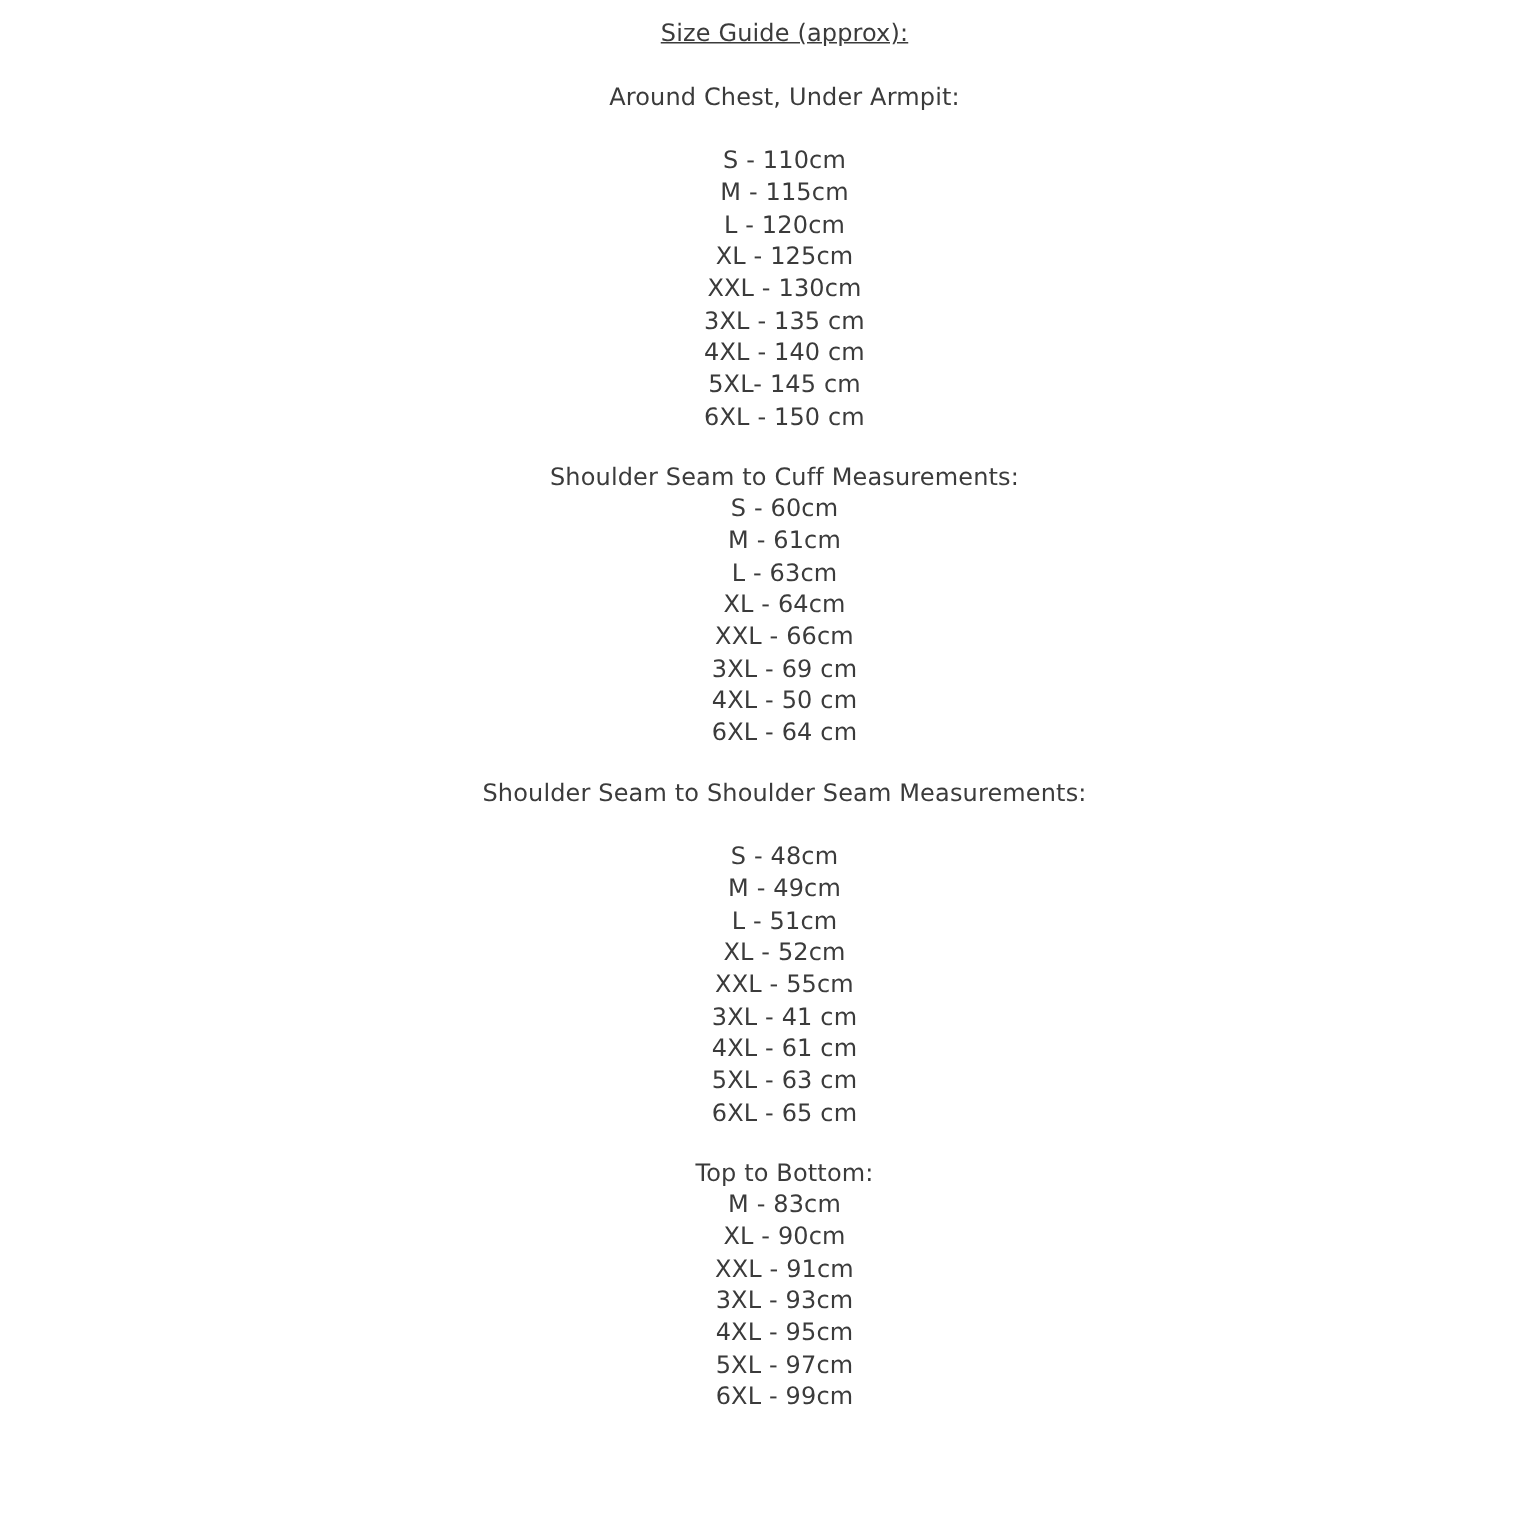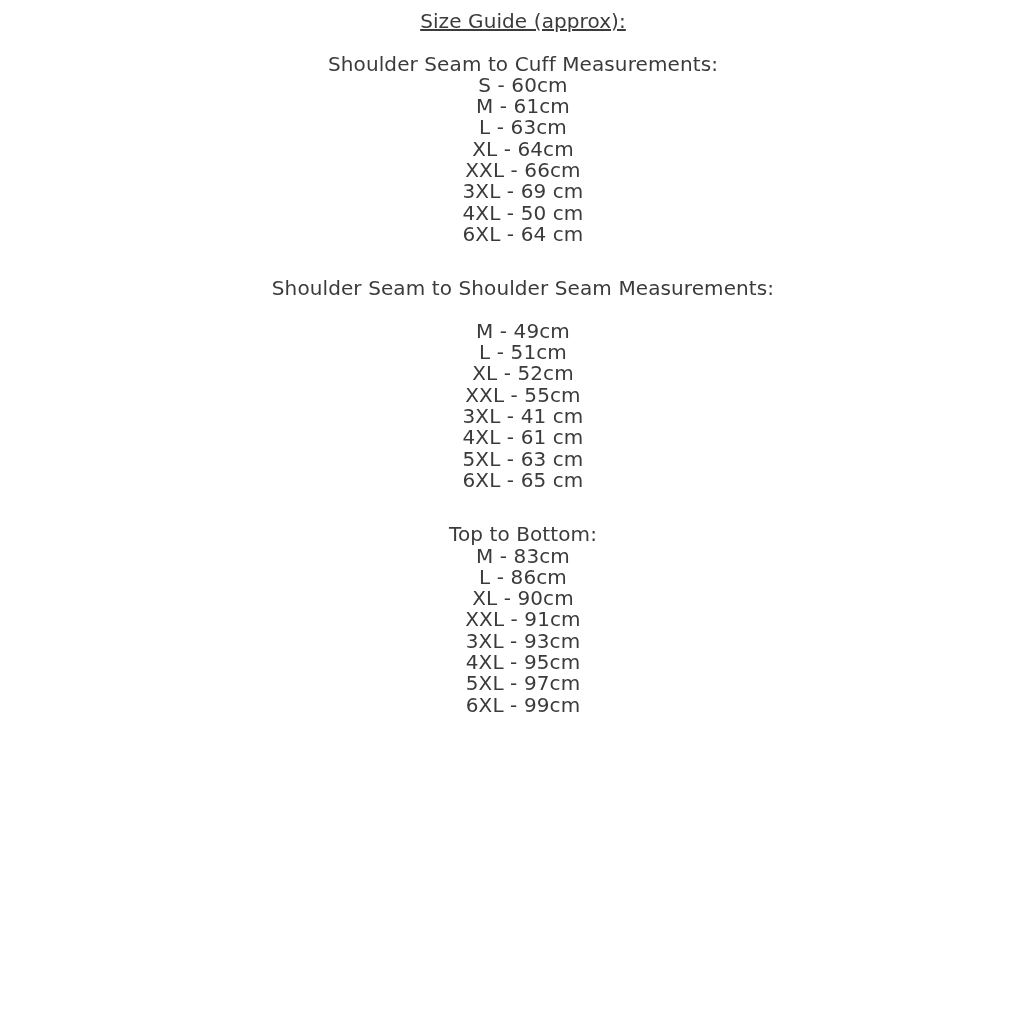--- a/index.html
+++ b/index.html
@@ -9,71 +9,83 @@
   }
   .page {
     width: 976px;
     height: 1024px;
     box-sizing: border-box;
     overflow: hidden;
     padding-top: 11px;
     padding-left: 70px; 
     text-align: center;
     font-family: "DejaVu Sans", "Liberation Sans", sans-serif;
-    font-size: 20px;
+    font-size: 16px;
     line-height: 21.3px;
     color: #3b3b3b;
     letter-spacing: 0.1px;
   }
   .title {
     text-decoration: underline;
     margin-bottom: 21.3px; 
   }
   .section + .section {
-    margin-top: 33px; 
+    margin-top: 19px; 
   }
   .heading.gap {
     margin-bottom: 21.3px; 
   }
   .row {
     white-space: pre;
   }
 </style>
 </head>
 <body>
 
 <div class="page">
   <div class="title">Size Guide (approx):</div>
   <div>
       <div class="section">
+        <div class="heading gap">Around Chest, Under Armpit:</div>
+        <div class="row">S - 110cm</div>
+        <div class="row">M - 115cm</div>
+        <div class="row">L - 120cm</div>
+        <div class="row">XL - 125cm</div>
+        <div class="row">XXL - 130cm</div>
+        <div class="row">3XL - 135 cm</div>
+        <div class="row">4XL - 140 cm</div>
+        <div class="row">5XL- 145 cm</div>
+        <div class="row">6XL - 150 cm</div>
+      </div>
+      <div class="section">
         <div class="heading">Shoulder Seam to Cuff Measurements:</div>
         <div class="row">S - 60cm</div>
         <div class="row">M - 61cm</div>
         <div class="row">L - 63cm</div>
         <div class="row">XL - 64cm</div>
         <div class="row">XXL - 66cm</div>
         <div class="row">3XL - 69 cm</div>
         <div class="row">4XL - 50 cm</div>
         <div class="row">6XL - 64 cm</div>
       </div>
       <div class="section">
         <div class="heading gap">Shoulder Seam to Shoulder Seam Measurements:</div>
+        <div class="row">S - 48cm</div>
         <div class="row">M - 49cm</div>
         <div class="row">L - 51cm</div>
         <div class="row">XL - 52cm</div>
         <div class="row">XXL - 55cm</div>
         <div class="row">3XL - 41 cm</div>
         <div class="row">4XL - 61 cm</div>
         <div class="row">5XL - 63 cm</div>
         <div class="row">6XL - 65 cm</div>
       </div>
       <div class="section">
         <div class="heading">Top to Bottom:</div>
         <div class="row">M - 83cm</div>
-        <div class="row">L - 86cm</div>
         <div class="row">XL - 90cm</div>
         <div class="row">XXL - 91cm</div>
         <div class="row">3XL - 93cm</div>
         <div class="row">4XL - 95cm</div>
         <div class="row">5XL - 97cm</div>
         <div class="row">6XL - 99cm</div>
       </div>
     </div>
 </div>
 

